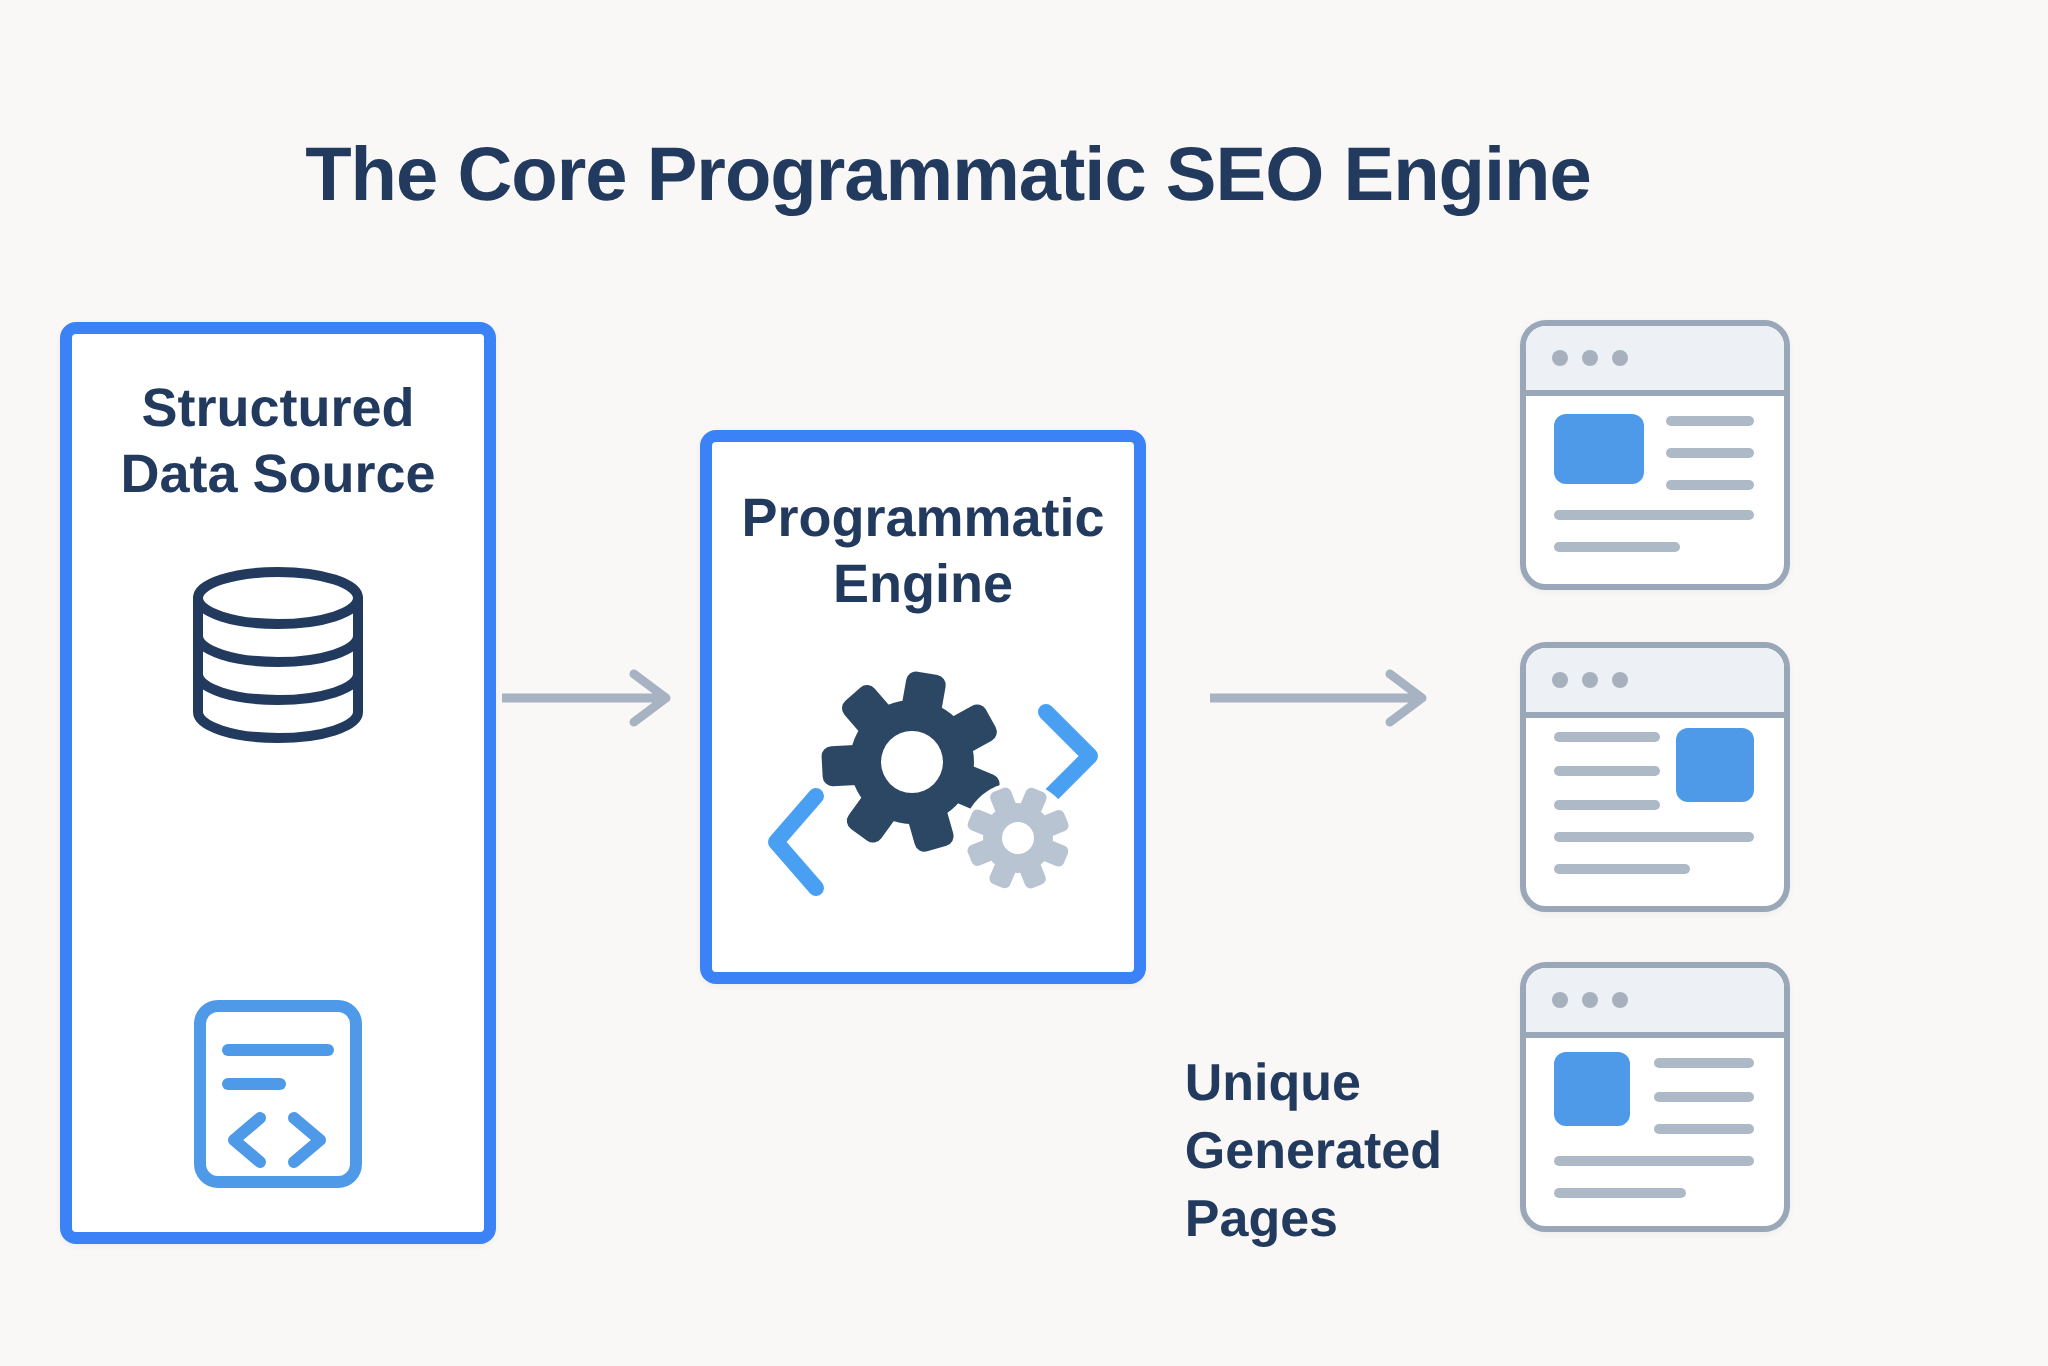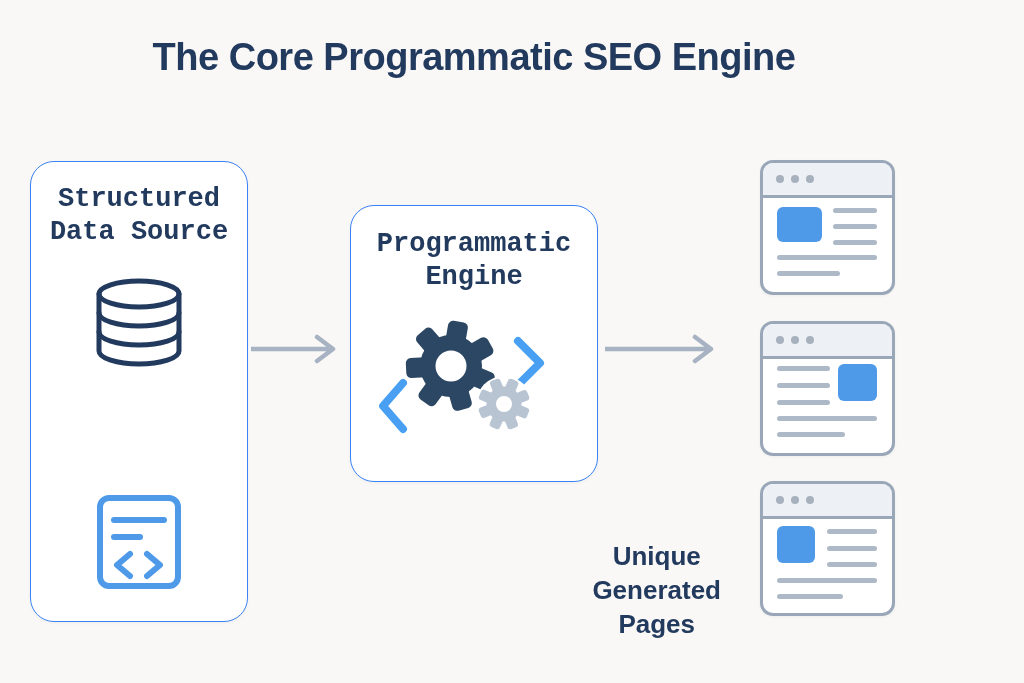--- a/index.html
+++ b/index.html
@@ -5,35 +5,34 @@
   * { margin:0; padding:0; box-sizing:border-box; }
   html,body { width:1024px; height:683px; }
   body {
     background:#f9f8f6;
     font-family:"Liberation Sans", sans-serif;
     position:relative;
     overflow:hidden;
     color:#223a5e;
   }
   .title {
-    position:absolute; top:36px; left:0; width:948px;
+    position:absolute; top:67px; left:0; width:948px;
     text-align:center;
     font-size:38px; font-weight:700; letter-spacing:-0.5px;
     color:#223a5e;
   }
   .box {
     position:absolute;
     background:#ffffff;
-    border:1px solid #3b82f6;
-    border-radius:24px;
+    border:6px solid #3b82f6;
+    border-radius:8px;
     box-shadow:0 1px 3px rgba(40,60,90,0.06);
-    font-family:Liberation Mono, monospace;
   }
   .source-box { left:30px; top:161px; width:218px; height:461px; }
-  .engine-box { left:350px; top:205px; width:248px; height:277px; }
+  .engine-box { left:350px; top:215px; width:223px; height:277px; }
   .box-label {
     position:absolute; left:0; width:100%;
     text-align:center; white-space:pre-line;
     font-size:27px; line-height:33px; font-weight:600;
     color:#223a5e;
   }
   .lbl-datasource { top:21px; }
   .lbl-template   { top:246px; }
   .lbl-engine     { top:22px; }
   .icon-db        { position:absolute; top:116px; left:calc(50% - 44px); }
@@ -60,24 +59,23 @@
     border-radius:10px 10px 0 0;
     display:flex; align-items:center; gap:7px;
     padding-left:13px;
   }
   .dot { width:8px; height:8px; border-radius:50%; background:#a7b0bd; }
   .win-body { position:relative; height:91px; }
   .blue-block { position:absolute; background:#4e9ae9; border-radius:6px; }
   .gline { position:absolute; height:5px; border-radius:2.5px; background:#aeb9c7; }
   .output-label {
     position:absolute; right:303px; top:524px;
-    text-align:center; white-space:pre-line;
+    text-align:left; white-space:pre-line;
     font-size:26px; line-height:34px; font-weight:600;
     color:#223a5e;
-    margin-top:15px;
   }
 </style>
 </head>
 <body>
 
 <div>
 
   <h1 class="title">The Core Programmatic SEO Engine</h1>
 
   <div class="box source-box">

